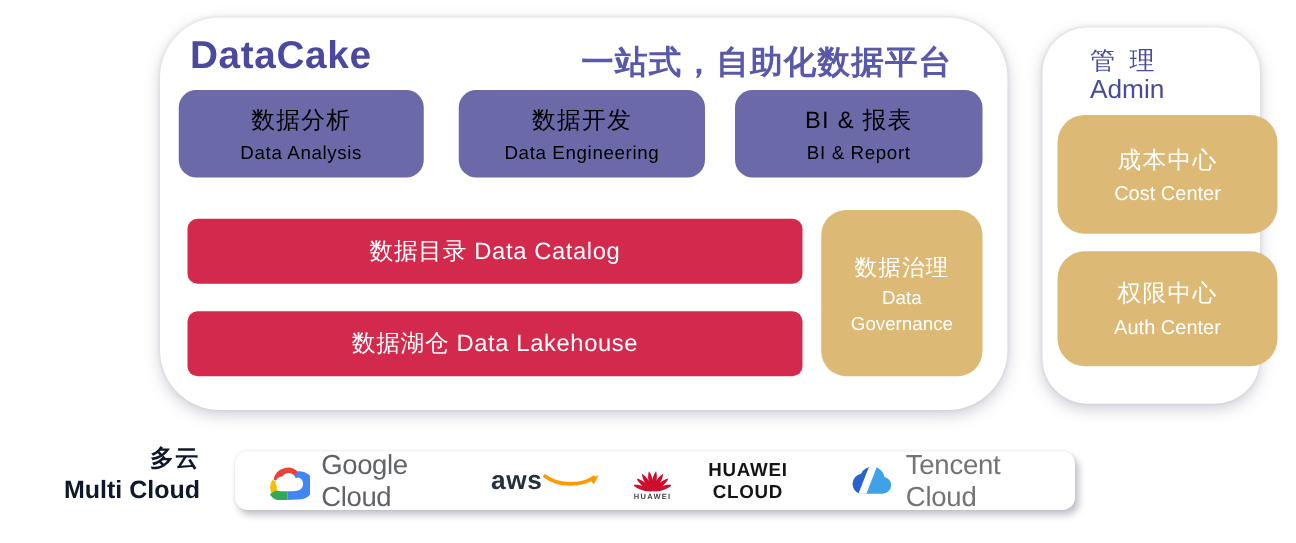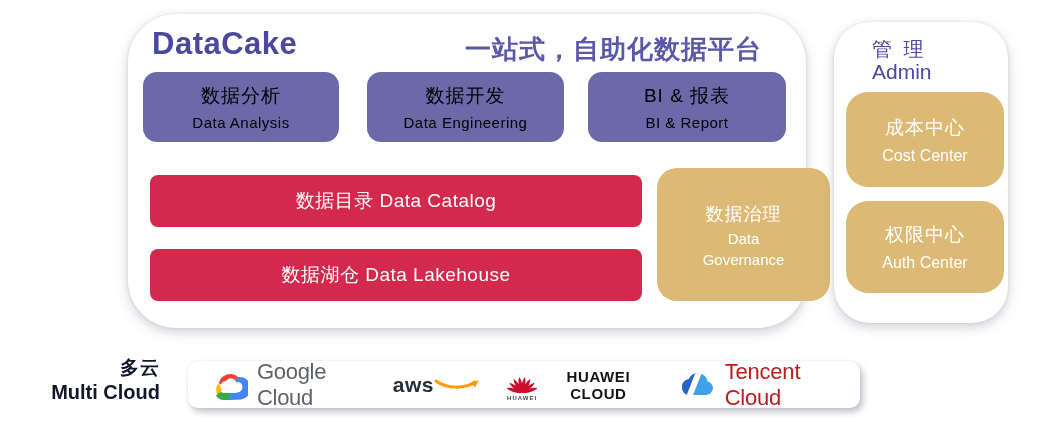--- a/index.html
+++ b/index.html
@@ -35,38 +35,38 @@
 
   .layer-bar{
     position:absolute;left:22px;width:492px;height:52px;background:#d2294d;border-radius:8px;
     color:#fff;display:flex;align-items:center;justify-content:center;
     font-size:19px;letter-spacing:.5px;
   }
   #layer-0{top:161px;}
   #layer-1{top:235px;}
 
   .gov-box{
-    position:absolute;left:529px;top:154px;width:173px;height:133px;
+    position:absolute;left:529px;top:154px;width:129px;height:133px;
     background:#dcba76;border-radius:20px;color:#fff;text-align:center;
     display:flex;flex-direction:column;align-items:center;justify-content:center;gap:4px;
   }
   .gov-box .zh{font-size:18px;letter-spacing:1px;}
   .gov-box .en{font-size:15px;}
 
   
   .admin-panel{
     position:absolute;left:834px;top:22px;width:174px;height:301px;
     background:#fff;border-radius:36px;
     box-shadow:0 4px 12px rgba(130,130,150,.38),0 0 3px rgba(130,130,150,.22);
   }
   .admin-title{position:absolute;left:38px;top:16px;color:#4b499e;font-weight:normal;line-height:1.1;}
   .admin-title .zh{font-size:20px;letter-spacing:3px;display:block;}
   .admin-title .en{font-size:21px;display:block;}
   .admin-box{
-    position:absolute;left:12px;width:158px;background:#dcba76;border-radius:22px;color:#fff;
+    position:absolute;left:12px;width:176px;background:#dcba76;border-radius:22px;color:#fff;
     display:flex;flex-direction:column;align-items:center;justify-content:center;gap:6px;text-align:center;
   }
   .admin-box .zh{font-size:19px;letter-spacing:1px;}
   .admin-box .en{font-size:16px;}
   #admin-0{top:70px;height:95px;}
   #admin-1{top:179px;height:92px;}
 
   
   .mc-label{
     position:absolute;left:8px;top:357px;width:152px;text-align:right;
@@ -81,21 +81,21 @@
     box-shadow:3px 4px 6px rgba(120,120,135,.45),0 0 2px rgba(0,0,0,.10);
     display:flex;align-items:center;padding:0 20px;gap:27px;
   }
   .provider{display:flex;align-items:center;gap:9px;}
   .gc-text{font-size:22px;color:#5f6368;font-weight:500;letter-spacing:-.3px;}
   .aws-wrap{display:flex;flex-direction:row;align-items:center;line-height:1;}
   .aws-text{font-size:21px;font-weight:bold;color:#252f3e;letter-spacing:.5px;}
   .hw-wrap{display:flex;flex-direction:column;align-items:center;line-height:1;gap:1px;}
   .hw-caption{font-size:6px;color:#444;letter-spacing:1px;font-weight:bold;}
   .hw-text{font-size:15px;font-weight:bold;color:#141414;letter-spacing:.6px;text-align:center;}
-  .tc-text{font-size:22px;color:#b91c1c;font-weight:500;letter-spacing:-.2px;}
+  .tc-text{font-size:22px;color:#737373;font-weight:500;letter-spacing:-.2px;}
   .icon{display:flex;align-items:center;justify-content:center;}
 </style>
 </head>
 <body>
 
 <div class="main-panel">
   <div class="dc-title">DataCake</div>
   <div class="dc-subtitle">一站式，自助化数据平台</div>
 
   <div class="app-btn" id="app-0">

